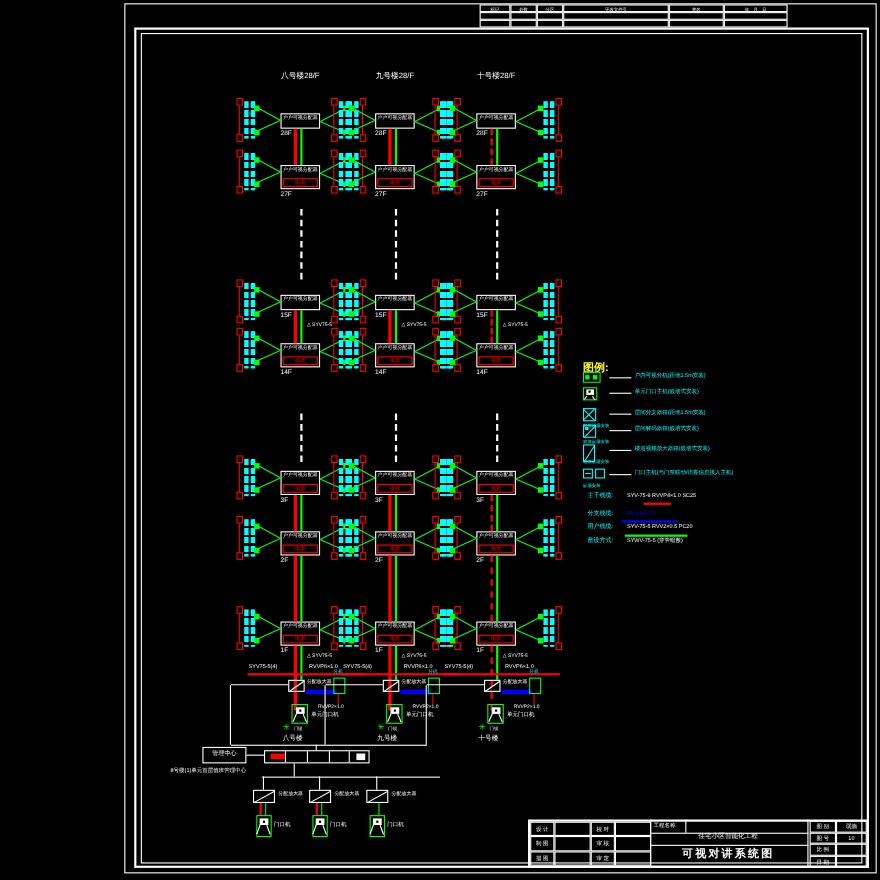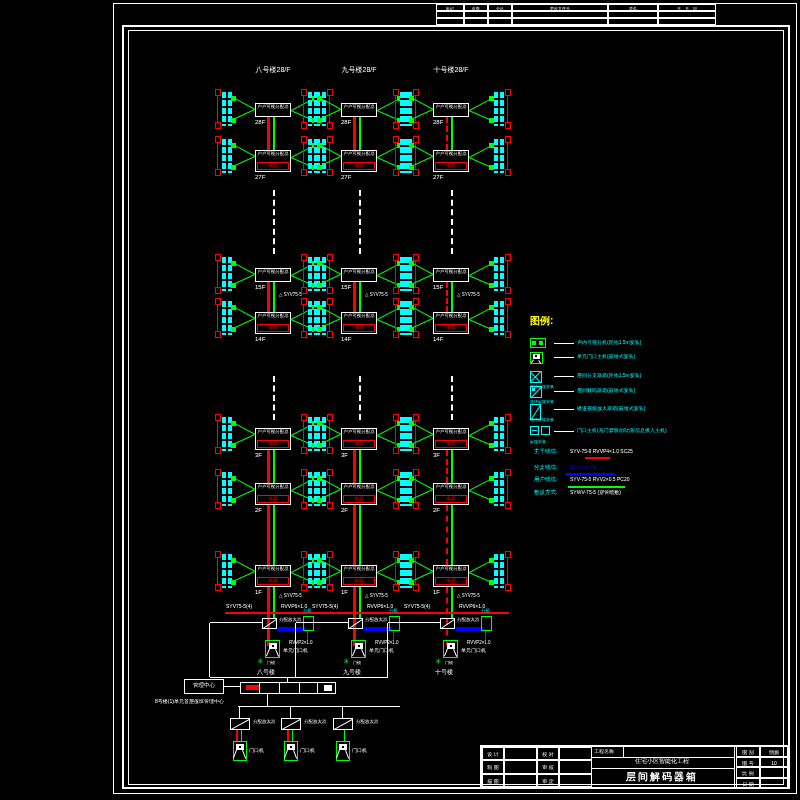--- a/index.html
+++ b/index.html
@@ -667,21 +667,21 @@
       <div style="position: absolute; line-height: 1; left: 345px; top: 730px; width: 11px; height: 0px; border-top: 1.5px solid rgb(0, 255, 0); transform: rotate(1.5708rad); transform-origin: 0px 0px;"></div>
       <div style="position: absolute; line-height: 1; left: 336px; top: 741px; width: 14px; height: 20px; border: 1px solid rgb(0, 255, 0); box-sizing: border-box;"></div>
       <div style="position: absolute; line-height: 1; left: 339px; top: 744px; width: 8px; height: 6px; background: rgb(255, 255, 255);"></div>
       <div style="position: absolute; line-height: 1; left: 342px; top: 746px; width: 2px; height: 2px; background: rgb(0, 0, 0);"></div>
       <div style="position: absolute; line-height: 1; left: 340px; top: 750px; width: 8.544px; height: 0px; border-top: 1px solid rgb(255, 255, 255); transform: rotate(1.92957rad); transform-origin: 0px 0px;"></div>
       <div style="position: absolute; line-height: 1; left: 346px; top: 750px; width: 8.544px; height: 0px; border-top: 1px solid rgb(255, 255, 255); transform: rotate(1.21203rad); transform-origin: 0px 0px;"></div>
       <div style="position: absolute; line-height: 1; left: 352px; top: 748px; white-space: nowrap; color: rgb(255, 255, 255); font-size: 5px;">门口机</div>
     </div>
 
   <div id="legend">
-    <div class="t" id="legend-title" style="left:530px;top:316px;color:#ff0;font-size:10px;font-weight:bold;">图例:</div>
+    <div class="t" id="legend-title" style="left:530px;top:330px;color:#ff0;font-size:10px;font-weight:bold;">图例:</div>
   <div style="position: absolute; line-height: 1; left: 530px; top: 338px; width: 16px; height: 10px; border: 1px solid rgb(0, 255, 0); box-sizing: border-box;"></div>
       <div style="position: absolute; line-height: 1; left: 532px; top: 341px; width: 4px; height: 4px; background: rgb(0, 255, 0);"></div>
       <div style="position: absolute; line-height: 1; left: 539px; top: 341px; width: 4px; height: 4px; background: rgb(0, 255, 0);"></div>
       <div style="position: absolute; line-height: 1; left: 554px; top: 343px; width: 20px; height: 0px; border-top: 1px solid rgb(255, 255, 255); transform: rotate(0rad); transform-origin: 0px 0px;"></div>
       <div style="position: absolute; line-height: 1; left: 577px; top: 340px; white-space: nowrap; color: rgb(0, 255, 255); font-size: 5px;">户内可视分机(距地1.5m安装)</div>
       <div style="position: absolute; line-height: 1; left: 530px; top: 352px; width: 13px; height: 12px; border: 1px solid rgb(0, 255, 0); box-sizing: border-box;"></div>
       <div style="position: absolute; line-height: 1; left: 533px; top: 354px; width: 7px; height: 5px; background: rgb(255, 255, 255);"></div>
       <div style="position: absolute; line-height: 1; left: 535px; top: 355px; width: 2px; height: 2px; background: rgb(0, 0, 0);"></div>
       <div style="position: absolute; line-height: 1; left: 534px; top: 360px; width: 3.60555px; height: 0px; border-top: 1px solid rgb(255, 255, 255); transform: rotate(2.1588rad); transform-origin: 0px 0px;"></div>
       <div style="position: absolute; line-height: 1; left: 539px; top: 360px; width: 3.60555px; height: 0px; border-top: 1px solid rgb(255, 255, 255); transform: rotate(0.982794rad); transform-origin: 0px 0px;"></div>
@@ -720,21 +720,21 @@
       <div style="position: absolute; line-height: 1; left: 570px; top: 477px; white-space: nowrap; color: rgb(255, 255, 255); font-size: 5px;">SYV-75-5  RVV2×0.5  PC20</div>
       <div style="position: absolute; line-height: 1; left: 568px; top: 486px; width: 57px; height: 0px; border-top: 2px solid rgb(0, 255, 0); transform: rotate(0rad); transform-origin: 0px 0px;"></div>
       <div style="position: absolute; line-height: 1; left: 534px; top: 490px; white-space: nowrap; color: rgb(0, 255, 255); font-size: 5.5px;">敷设方式:</div>
       <div style="position: absolute; line-height: 1; left: 570px; top: 490px; white-space: nowrap; color: rgb(255, 255, 255); font-size: 5px;">SYWV-75-5 (穿管暗敷)</div>
     </div>
 
   <div id="titleblock">
     <div class="cell" style="left:480px;top:745px;width:310px;height:44px;border-width:2px;"></div>
     <div class="t" id="project-label" style="left:594px;top:749px;color:#fff;font-size:5px;">工程名称</div>
     <div class="t" id="project-name" style="left:662px;top:758px;transform:translateX(-50%);color:#fff;font-size:6px;">住宅小区智能化工程</div>
-    <div class="t" id="drawing-title" style="left:662px;top:772px;transform:translateX(-50%);color:#fff;font-size:10px;font-weight:bold;letter-spacing:2px;">层间解码器箱</div>
+    <div class="t" id="drawing-title" style="left:662px;top:772px;transform:translateX(-50%);color:#fff;font-size:10px;font-weight:bold;letter-spacing:2px;">可视对讲系统图</div>
   <div style="position: absolute; line-height: 13.3px; left: 482px; top: 747px; width: 22px; height: 13.3px; border: 1px solid rgb(255, 255, 255); box-sizing: border-box; color: rgb(255, 255, 255); font-size: 5px; text-align: center;">设 计</div>
       <div style="position: absolute; line-height: 1; left: 504px; top: 747px; width: 33px; height: 13.3px; border: 1px solid rgb(255, 255, 255); box-sizing: border-box;"></div>
       <div style="position: absolute; line-height: 13.3px; left: 537px; top: 747px; width: 22px; height: 13.3px; border: 1px solid rgb(255, 255, 255); box-sizing: border-box; color: rgb(255, 255, 255); font-size: 5px; text-align: center;">校 对</div>
       <div style="position: absolute; line-height: 1; left: 559px; top: 747px; width: 33px; height: 13.3px; border: 1px solid rgb(255, 255, 255); box-sizing: border-box;"></div>
       <div style="position: absolute; line-height: 13.3px; left: 482px; top: 760.3px; width: 22px; height: 13.3px; border: 1px solid rgb(255, 255, 255); box-sizing: border-box; color: rgb(255, 255, 255); font-size: 5px; text-align: center;">制 图</div>
       <div style="position: absolute; line-height: 1; left: 504px; top: 760.3px; width: 33px; height: 13.3px; border: 1px solid rgb(255, 255, 255); box-sizing: border-box;"></div>
       <div style="position: absolute; line-height: 13.3px; left: 537px; top: 760.3px; width: 22px; height: 13.3px; border: 1px solid rgb(255, 255, 255); box-sizing: border-box; color: rgb(255, 255, 255); font-size: 5px; text-align: center;">审 核</div>
       <div style="position: absolute; line-height: 1; left: 559px; top: 760.3px; width: 33px; height: 13.3px; border: 1px solid rgb(255, 255, 255); box-sizing: border-box;"></div>
       <div style="position: absolute; line-height: 13.3px; left: 482px; top: 773.6px; width: 22px; height: 13.3px; border: 1px solid rgb(255, 255, 255); box-sizing: border-box; color: rgb(255, 255, 255); font-size: 5px; text-align: center;">描 图</div>
       <div style="position: absolute; line-height: 1; left: 504px; top: 773.6px; width: 33px; height: 13.3px; border: 1px solid rgb(255, 255, 255); box-sizing: border-box;"></div>

